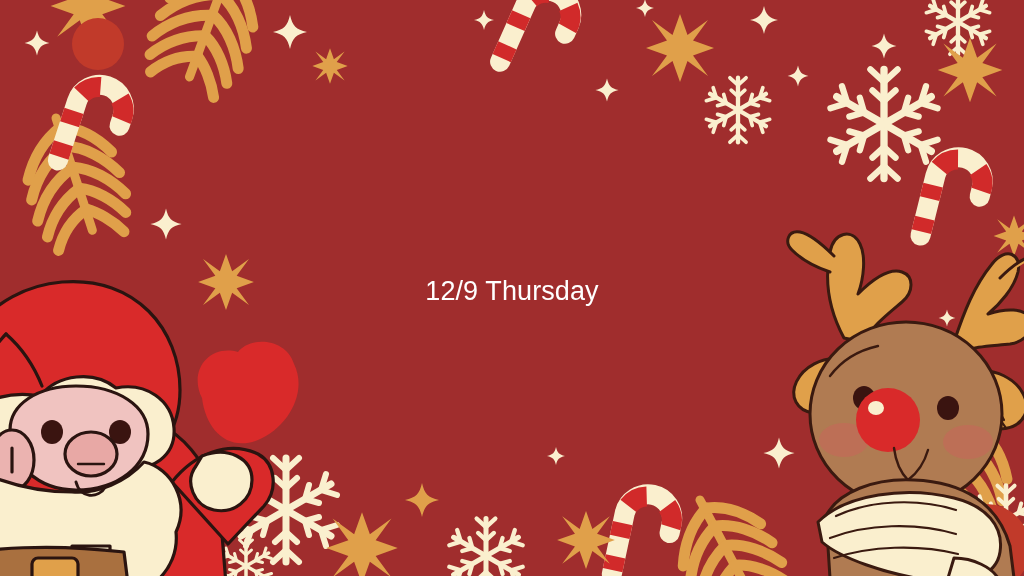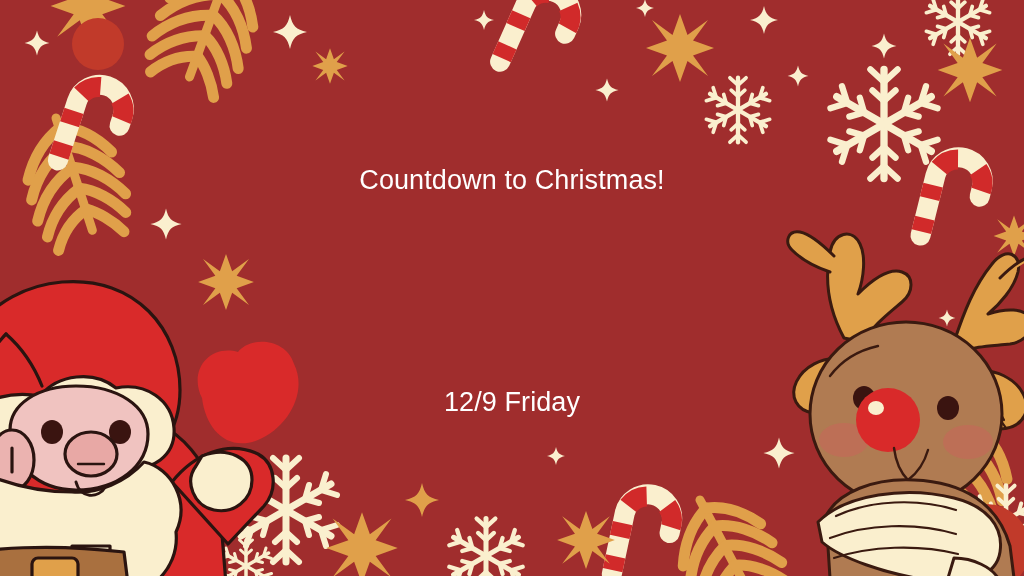--- a/index.html
+++ b/index.html
@@ -246,23 +246,22 @@
         <path d="M58,330 C92,314 140,312 178,324"></path>
         <path d="M52,352 C88,338 138,336 178,348"></path>
         <path d="M56,372 C92,360 140,358 180,368"></path>
       </g>
 
       <path d="M176,372 C196,372 214,382 220,392 L170,392 Z" fill="#FAEFCE"></path>
     </g>
   </svg>
 
   <div id="message">
-    <span class="msg-line">Countdown to Christmas!</span>
     <span class="msg-gap"></span>
-    <span class="msg-line">12/9 Friday</span>
+    <span class="msg-line">12/9 Thursday</span>
     <span class="msg-gap"></span>
     
     
     
     
     
   </div>
 
 </div>
 

